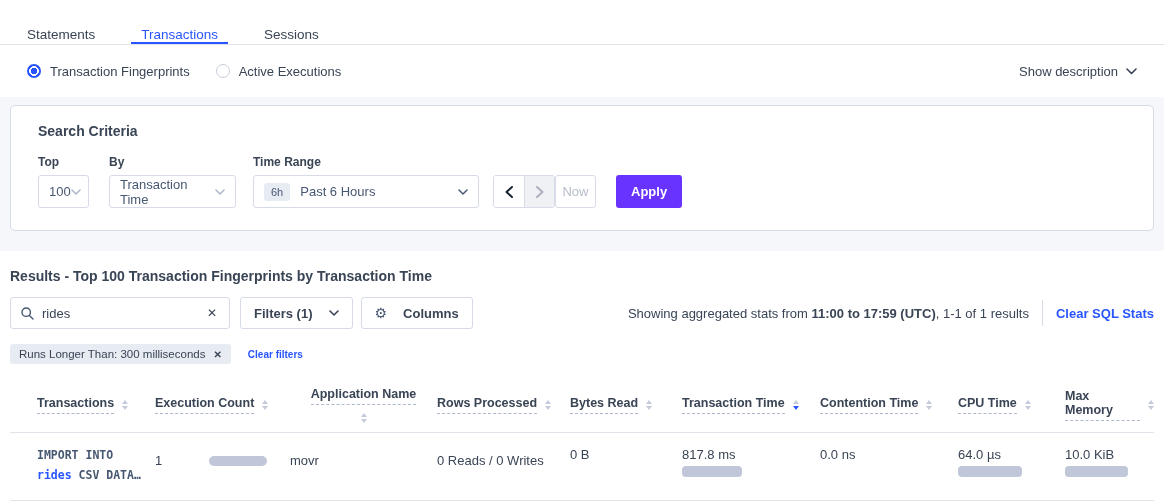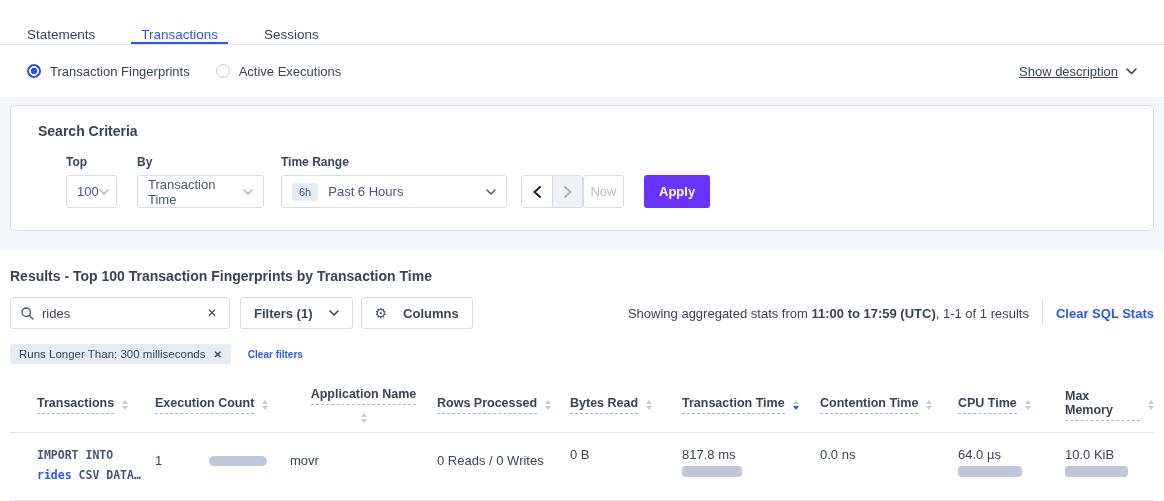--- a/index.html
+++ b/index.html
@@ -15,21 +15,21 @@
   .tab { display:flex; align-items:center; padding:0 10px; margin-right:26px;
     font-size:13.5px; color:#394455; cursor:pointer; border-bottom:2px solid transparent; }
   .tab.active { color:#2955ff; border-bottom-color:#2955ff; }
   
   .radio-row { height:52px; background:#fff; display:flex; align-items:center; padding:0 27px; }
   .radio-opt { display:flex; align-items:center; margin-right:26px; cursor:pointer; }
   .radio-dot { width:14px; height:14px; border-radius:50%; margin-right:9px; flex:none; }
   .radio-dot.selected { background:radial-gradient(circle, #2955ff 0 3.1px, #ffffff 3.3px 4.7px, #2955ff 4.9px 100%); }
   .radio-dot.unselected { background:#fff; border:1px solid #c7cdd8; }
   .radio-label { font-size:13px; color:#394455; }
-  .show-desc { margin-left:auto; display:flex; align-items:center; gap:8px; font-size:13px; color:#394455; cursor:pointer;text-decoration:underline; }
+  .show-desc { margin-left:auto; display:flex; align-items:center; gap:8px; font-size:13px; color:#394455; cursor:pointer; }
   
   .criteria-band { background:#f5f7fa; padding:8px 10px 20px; }
   .criteria-panel { background:#fff; border:1px solid #d6dbe7; border-radius:5px; padding:17px 27px 22px; }
   .criteria-title { font-size:14px; font-weight:700; color:#394455; margin-bottom:16px; }
   .controls { display:flex; align-items:flex-end; }
   .ctl-group { display:flex; flex-direction:column; }
   .ctl-label { font-size:12px; font-weight:700; color:#394455; margin-bottom:6px; }
   .select { height:33px; border:1px solid #d6dbe7; border-radius:3px; background:#fff;
     display:flex; align-items:center; padding:0 10px; font-size:13px; color:#475872; cursor:pointer; }
   .select .sel-value { flex:1; }
@@ -120,21 +120,21 @@
           <path d="M1 1l4.5 4.5L10 1" fill="none" stroke="#394455" stroke-width="1.6" stroke-linecap="round" stroke-linejoin="round"></path>
         </svg>
     </span>
   </div>
 </div>
 
 <div class="criteria-band">
   <div class="criteria-panel">
     <div class="criteria-title">Search Criteria</div>
     <div class="controls">
-      <div class="ctl-group" style="width:51px;margin-left:28px;">
+      <div class="ctl-group" style="width:51px;">
         <span class="ctl-label">Top</span>
         <div class="select">
           <span class="sel-value">100</span>
           <span class="chev">
             <svg width="10" height="6" viewBox="0 0 10 6">
                 <path d="M1 1l4 4 4-4" fill="none" stroke="#aeb5c4" stroke-width="1.5" stroke-linecap="round" stroke-linejoin="round"></path>
               </svg>
           </span>
         </div>
       </div>

